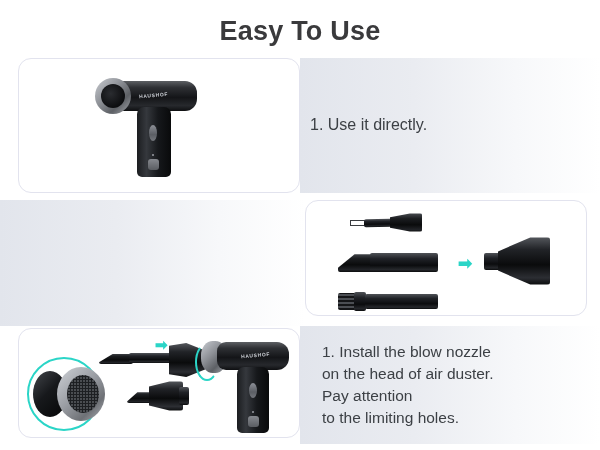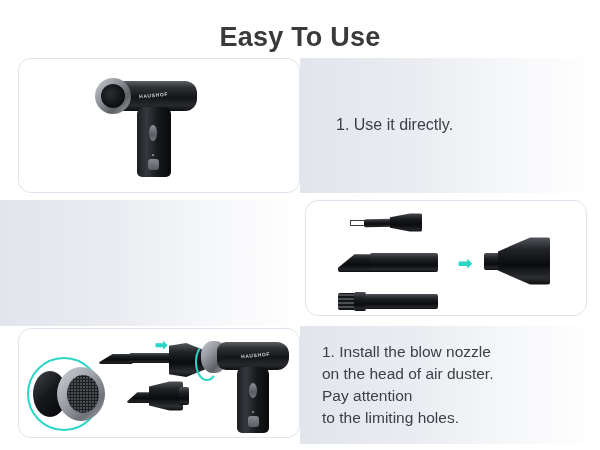--- a/index.html
+++ b/index.html
@@ -11,21 +11,21 @@
   }
   .page {
     position: relative;
     width: 600px; height: 450px;
     background: #ffffff;
   }
 
   
   .title {
     position: absolute;
-    left: 0; top: 22px;
+    left: 0; top: 16px;
     width: 600px;
     text-align: center;
     font-size: 27px;
     font-weight: bold;
     letter-spacing: 0.2px;
     color: #3a3a3c;
   }
 
   .grad-right {
     background: linear-gradient(90deg, #e2e5ec 0%, #eaecf1 38%, #f7f8fa 72%, #ffffff 100%);
@@ -34,21 +34,21 @@
   .card {
     background: #ffffff;
     border: 1px solid #e2e3ee;
     border-radius: 13px;
   }
 
   
   .r1-card { position: absolute; left: 18px; top: 58px; width: 282px; height: 135px; }
   .r1-text { position: absolute; left: 300px; top: 58px; width: 300px; height: 135px;
              display: flex; align-items: center; }
-  .r1-text .txt { padding-left: 36px; }
+  .r1-text .txt { padding-left: 10px; }
 
   
   .r2-text { position: absolute; left: 0px; top: 200px; width: 305px; height: 126px;
              display: flex; align-items: center; }
   .r2-text .txt { padding-left: 20px; }
   .r2-card { position: absolute; left: 305px; top: 200px; width: 282px; height: 116px; }
 
   
   .r3-card { position: absolute; left: 18px; top: 328px; width: 282px; height: 110px; }
   .r3-text { position: absolute; left: 300px; top: 326px; width: 300px; height: 118px;

